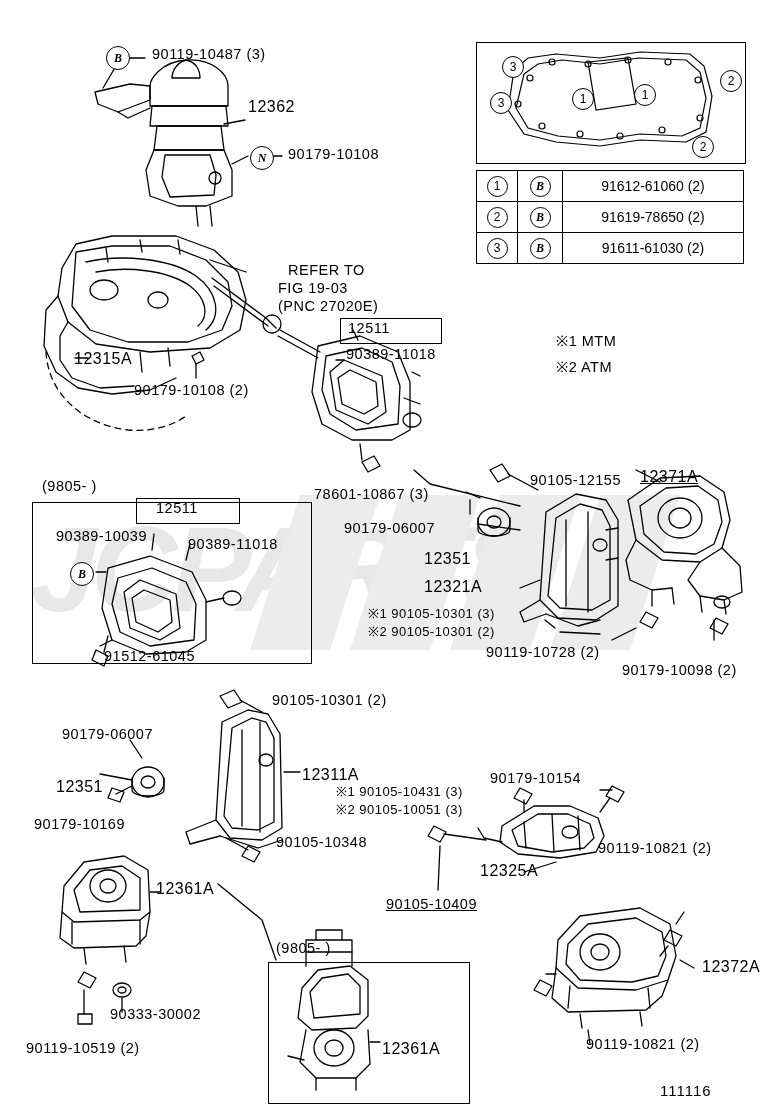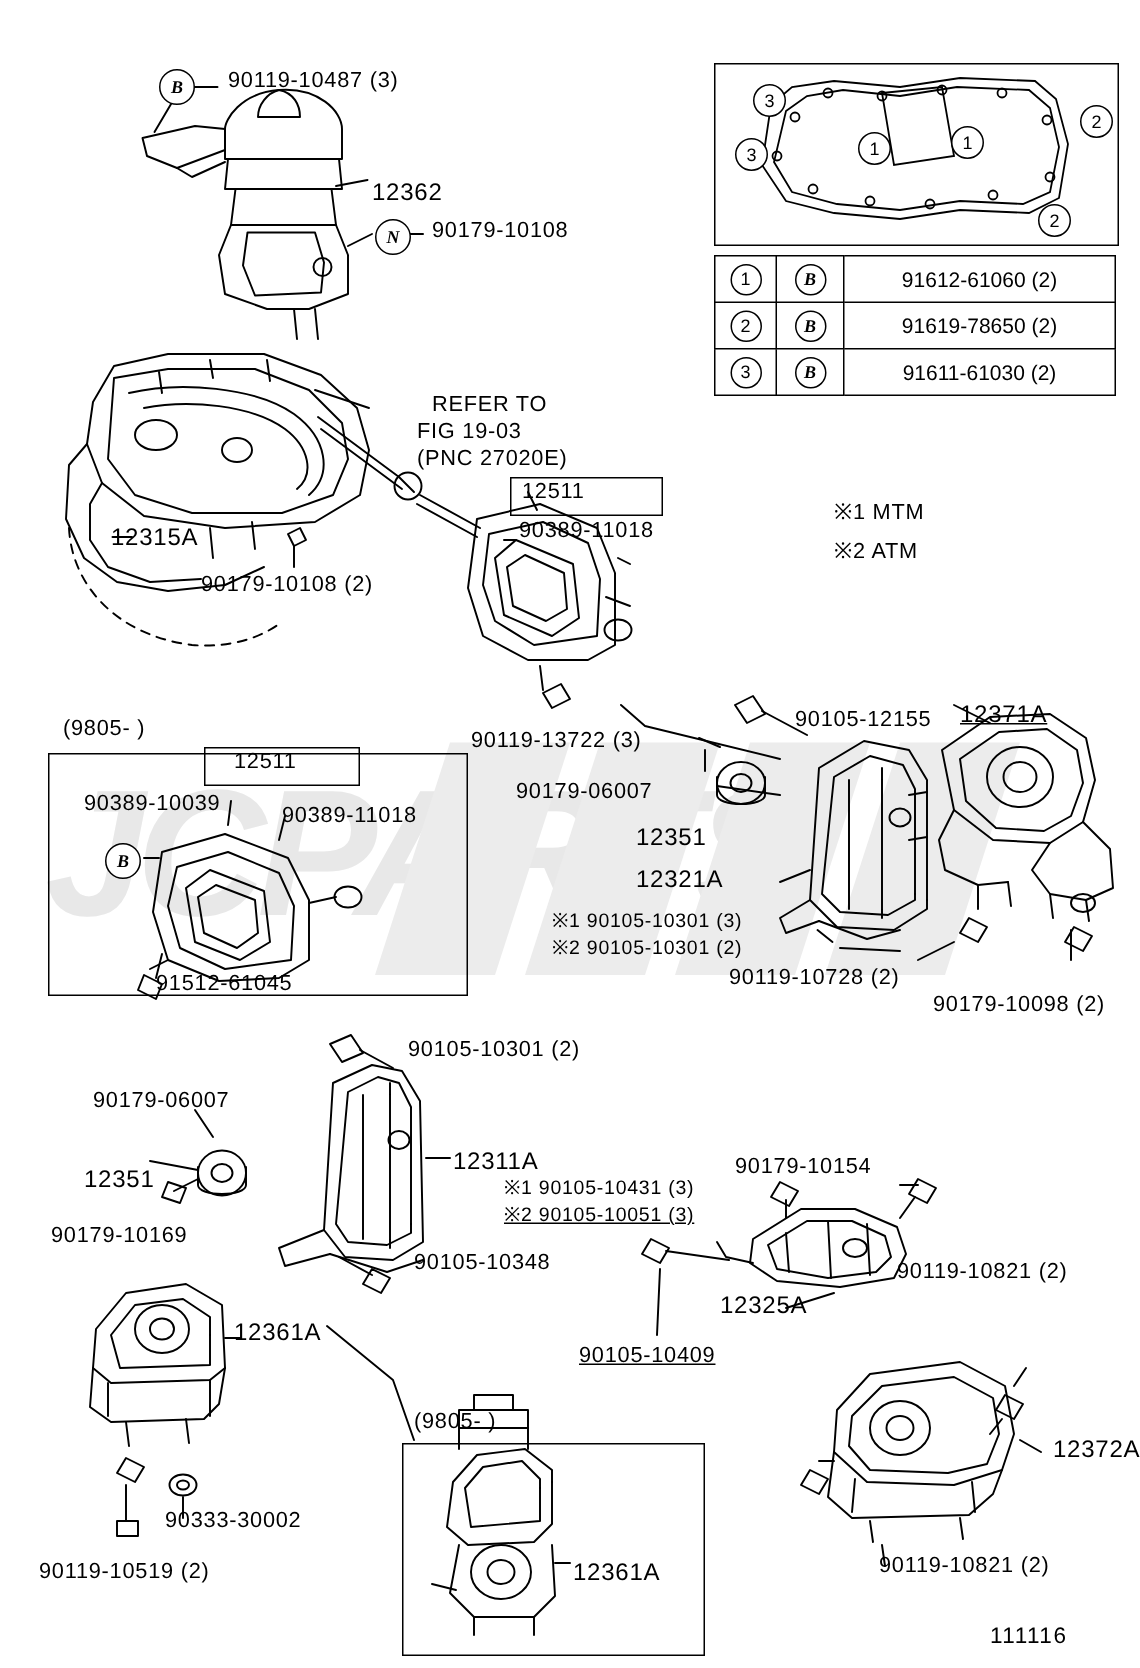--- a/index.html
+++ b/index.html
@@ -301,33 +301,33 @@
   <div class="box" style="left:32px;top:502px;width:278px;height:160px;"></div>
   <div class="lbl" style="left:42px;top:478px;">(9805-        )</div>
 
   <div class="box" style="left:268px;top:962px;width:200px;height:140px;"></div>
   <div class="lbl" style="left:276px;top:940px;">(9805-        )</div>
 
   <div class="box" style="left:340px;top:318px;width:100px;height:24px;"></div>
   <div class="box" style="left:136px;top:498px;width:102px;height:24px;"></div>
 
   <div class="lbl" style="left:152px;top:46px;">90119-10487 (3)</div>
-  <div class="lbl big" style="left:248px;top:120px;">12362</div>
+  <div class="lbl big" style="left:248px;top:98px;">12362</div>
   <div class="lbl" style="left:288px;top:146px;">90179-10108</div>
 
   <div class="lbl big" style="left:74px;top:350px;">12315A</div>
   <div class="lbl" style="left:134px;top:382px;">90179-10108 (2)</div>
 
   <div class="lbl" style="left:288px;top:262px;">REFER TO</div>
   <div class="lbl" style="left:278px;top:280px;">FIG 19-03</div>
   <div class="lbl" style="left:278px;top:298px;">(PNC 27020E)</div>
 
   <div class="lbl" style="left:348px;top:320px;">12511</div>
   <div class="lbl" style="left:346px;top:346px;">90389-11018</div>
-  <div class="lbl" style="left:314px;top:486px;">90119-13722 (3)</div>
+  <div class="lbl" style="left:314px;top:486px;">78601-10867 (3)</div>
 
   <div class="lbl" style="left:344px;top:520px;">90179-06007</div>
   <div class="lbl" style="left:530px;top:472px;text-align:center;">90105-12155</div>
   <div class="lbl big" style="left:640px;top:468px;text-decoration:underline;">12371A</div>
   <div class="lbl big" style="left:424px;top:550px;">12351</div>
   <div class="lbl big" style="left:424px;top:578px;">12321A</div>
   <div class="lbl sm" style="left:368px;top:604px;">※1 90105-10301 (3)</div>
   <div class="lbl sm" style="left:368px;top:622px;">※2 90105-10301 (2)</div>
   <div class="lbl" style="left:486px;top:644px;">90119-10728 (2)</div>
   <div class="lbl" style="left:622px;top:662px;">90179-10098 (2)</div>
@@ -338,21 +338,21 @@
   <div class="lbl" style="left:104px;top:648px;">91512-61045</div>
 
   <div class="lbl" style="left:62px;top:726px;">90179-06007</div>
   <div class="lbl" style="left:272px;top:692px;">90105-10301 (2)</div>
   <div class="lbl big" style="left:302px;top:766px;">12311A</div>
   <div class="lbl big" style="left:56px;top:778px;">12351</div>
   <div class="lbl" style="left:34px;top:816px;">90179-10169</div>
   <div class="lbl" style="left:276px;top:834px;">90105-10348</div>
 
   <div class="lbl sm" style="left:336px;top:782px;">※1 90105-10431 (3)</div>
-  <div class="lbl sm" style="left:336px;top:800px;text-decoration:underline;">※2 90105-10051 (3)</div>
+  <div class="lbl sm" style="left:336px;top:800px;">※2 90105-10051 (3)</div>
 
   <div class="lbl" style="left:490px;top:770px;">90179-10154</div>
   <div class="lbl big" style="left:480px;top:862px;">12325A</div>
   <div class="lbl" style="left:386px;top:896px;text-decoration:underline;">90105-10409</div>
   <div class="lbl" style="left:598px;top:840px;">90119-10821 (2)</div>
 
   <div class="lbl big" style="left:156px;top:880px;">12361A</div>
   <div class="lbl" style="left:110px;top:1006px;">90333-30002</div>
   <div class="lbl" style="left:26px;top:1040px;">90119-10519 (2)</div>
   <div class="lbl big" style="left:382px;top:1040px;">12361A</div>

